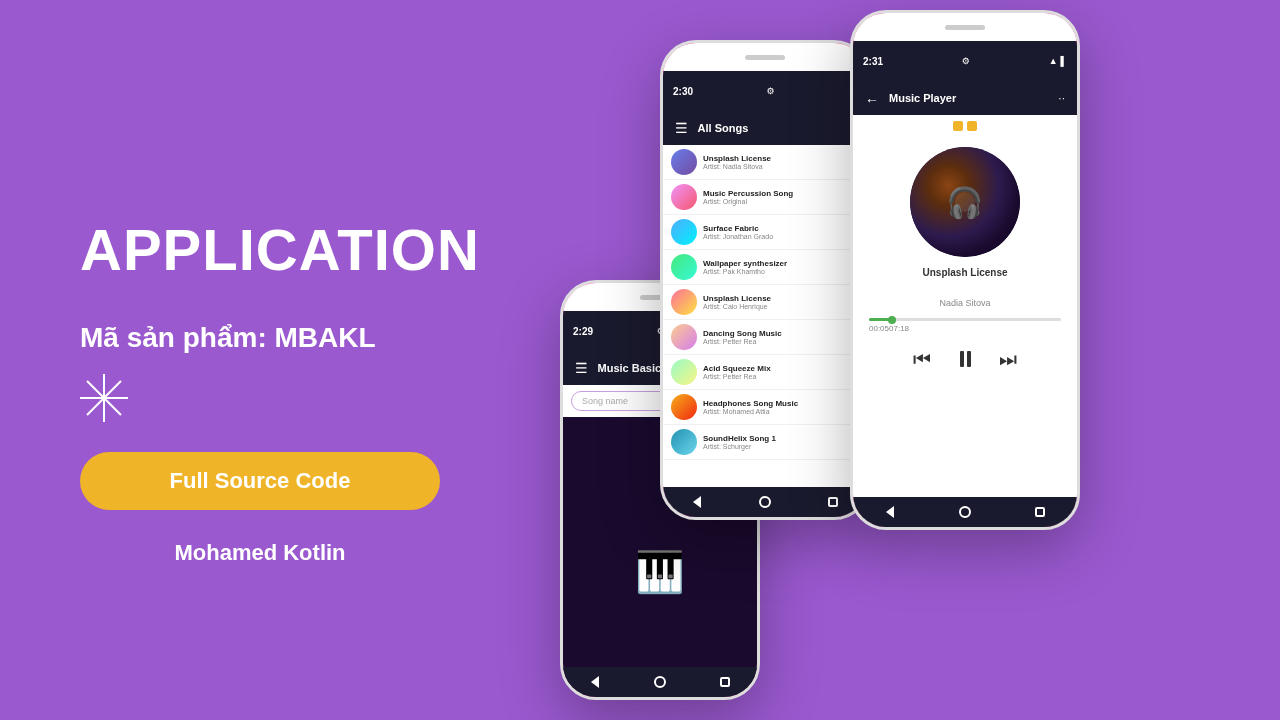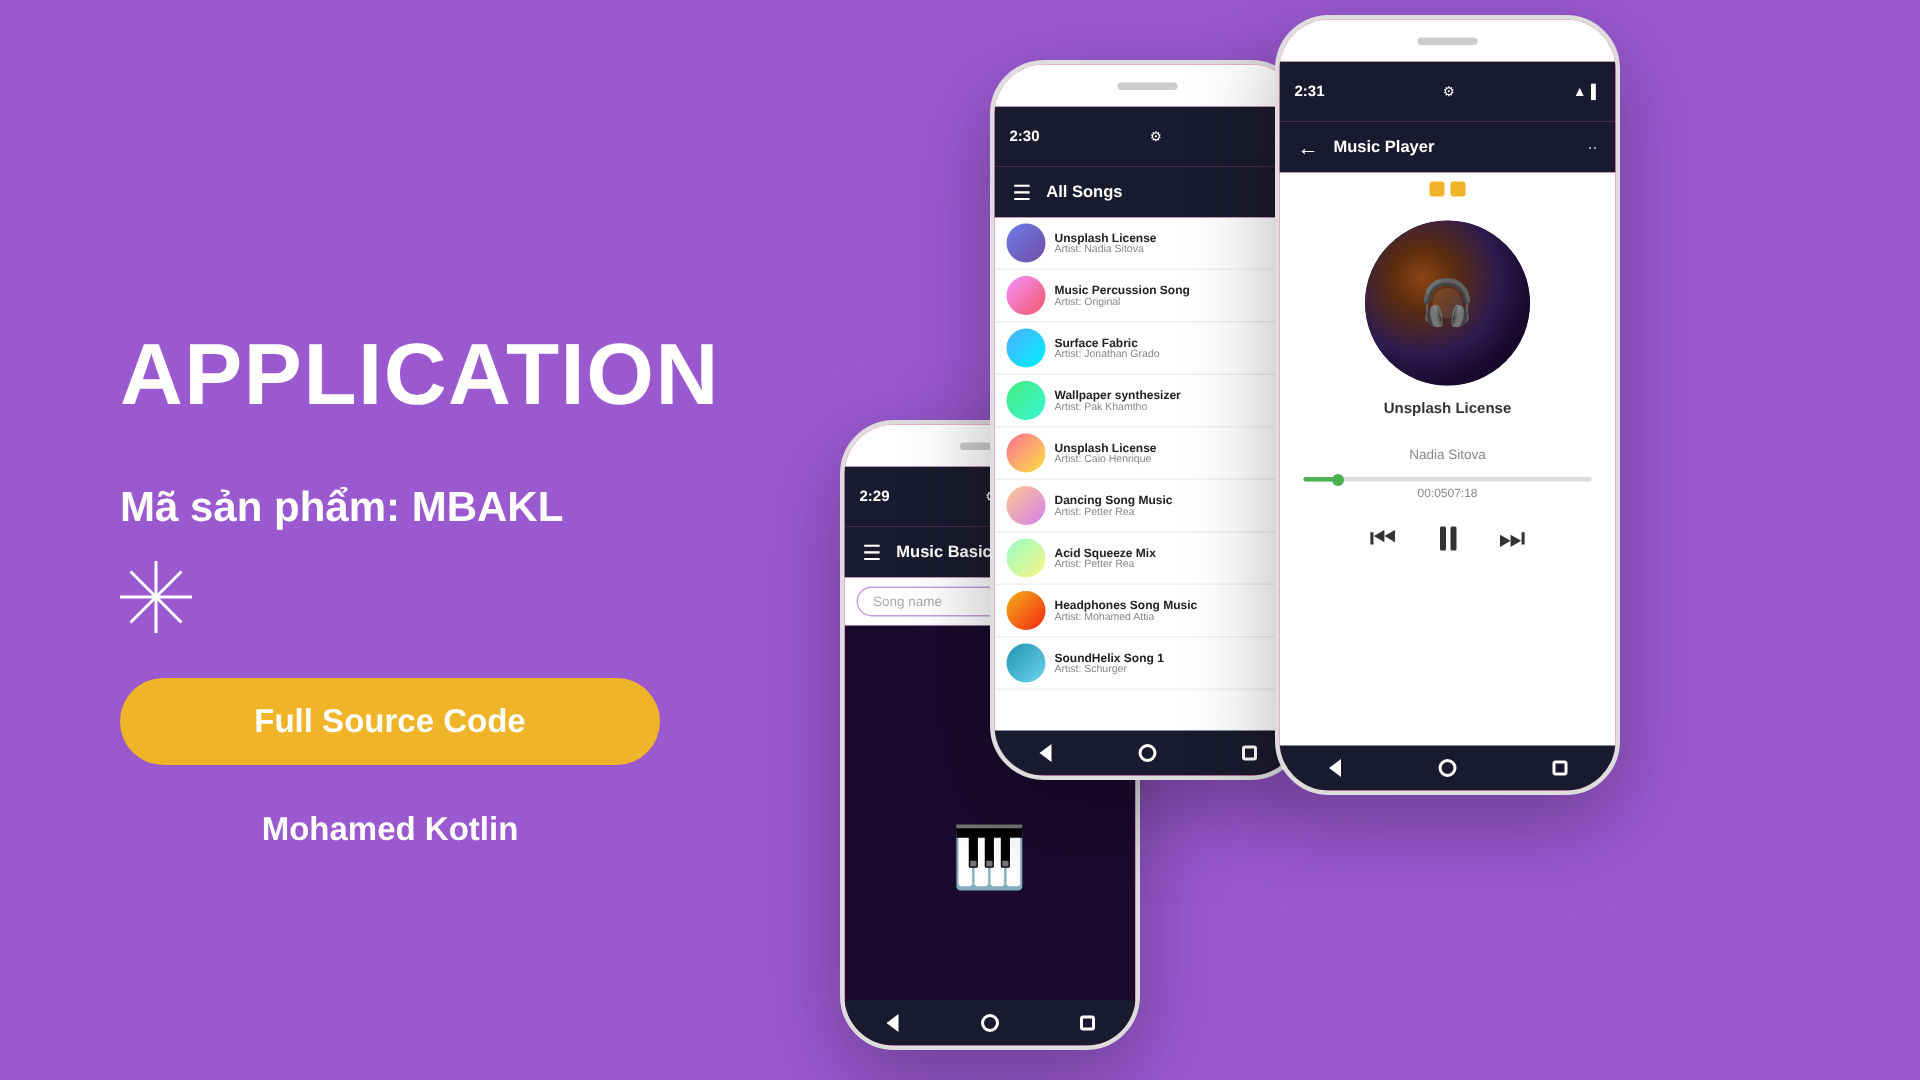--- a/index.html
+++ b/index.html
@@ -304,21 +304,21 @@
       border-radius: 50%;
       background: #4CAF50;
       position: absolute;
       top: -2.5px;
       left: 12%;
       transform: translateX(-50%);
     }
 
     .progress-times {
       display: flex;
-      justify-content: center;
+      justify-content: flex-start;
       font-size: 8px;
       color: #888;
       margin-top: 3px;
     }
 
     .player-controls {
       display: flex;
       align-items: center;
       justify-content: center;
       gap: 18px;

